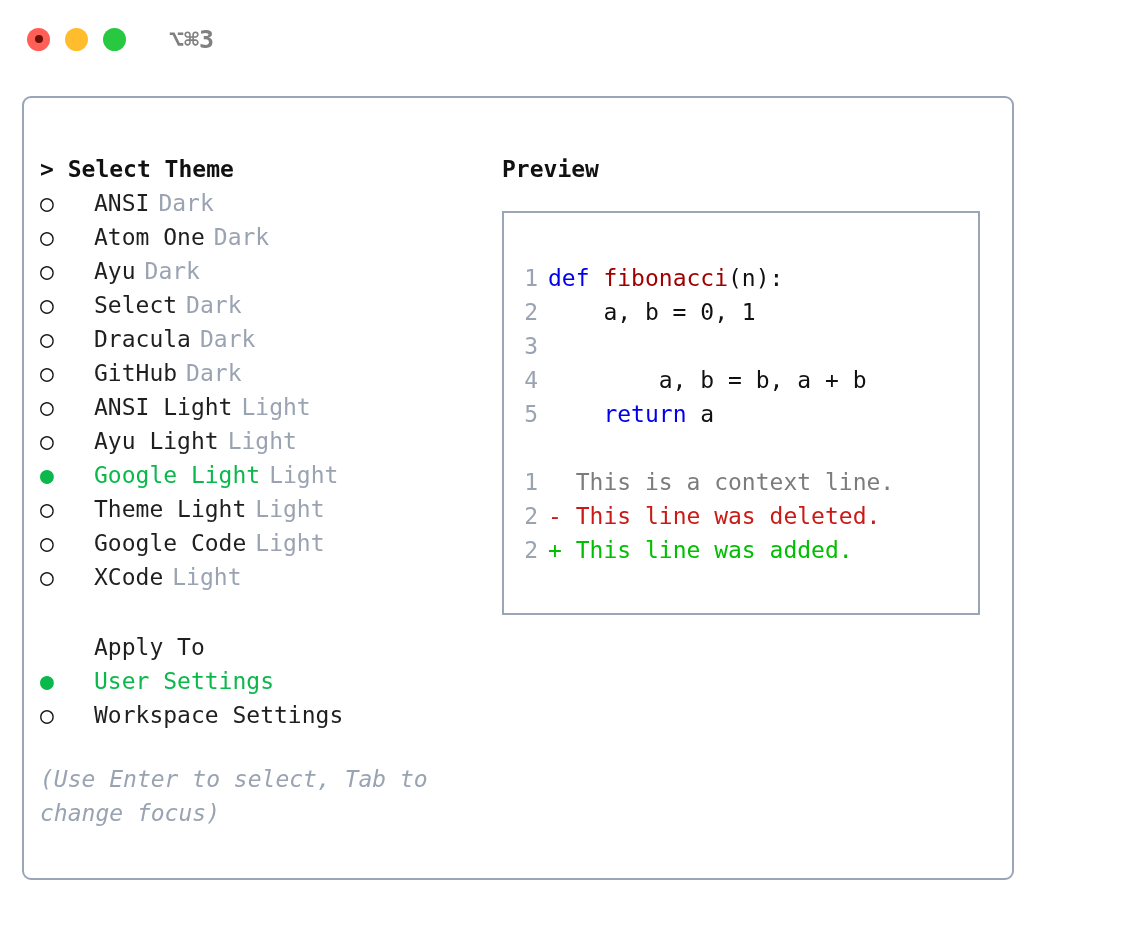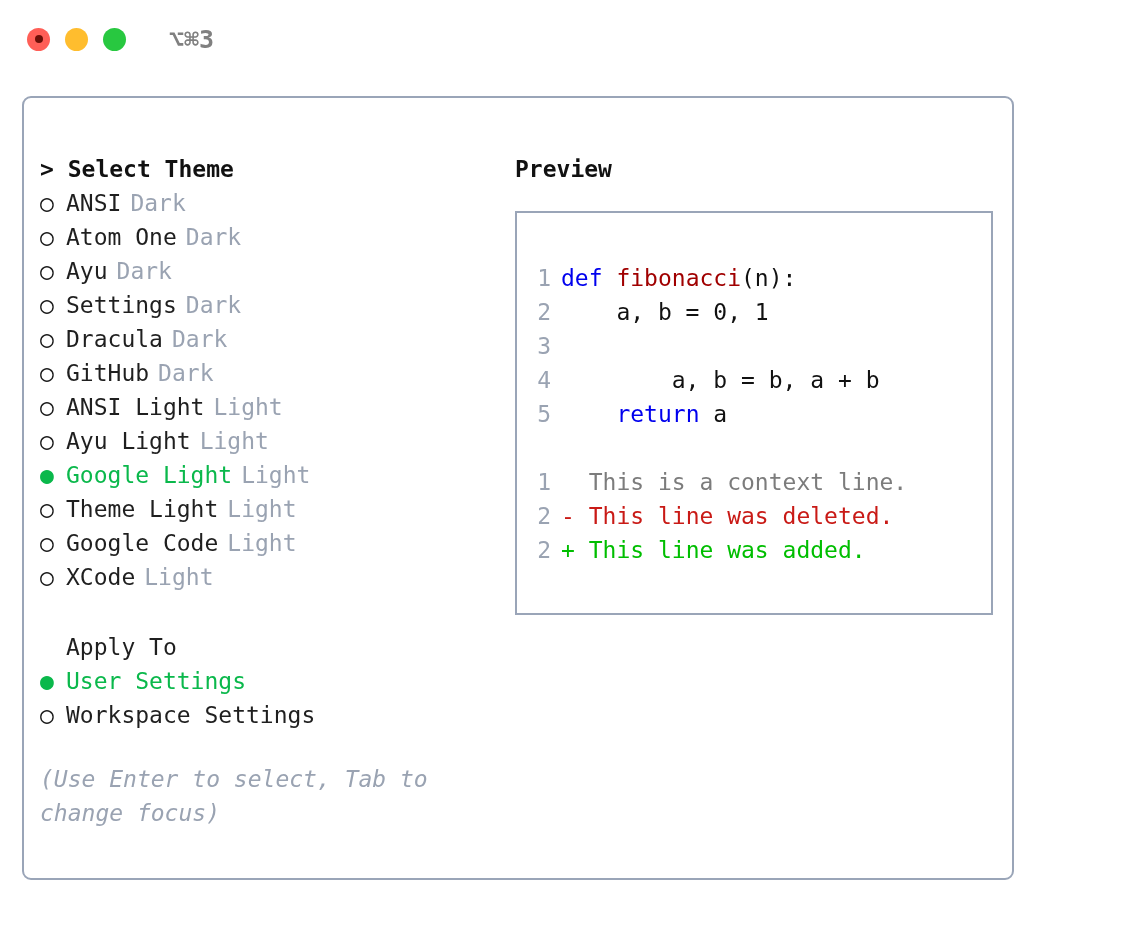--- a/index.html
+++ b/index.html
@@ -112,21 +112,21 @@
     font-size: 23px;
   }
   .bullet-empty { color: #1a1a1a; }
   .bullet-filled { color: #0ab84b; }
   .bullet-blank { color: transparent; }
 
   .list-header {
     font-weight: bold;
     color: #111111;
   }
-  .label { color: #1f1f1f; }
+  .label { color: #1f1f1f; margin-left: 28px; }
   .label.selected { color: #0ab84b; }
   .tag {
     color: #9aa3b2;
     margin-left: 9px;
   }
 
   .section-gap { height: 36px; }
 
   .hint {
     position: absolute;
@@ -139,21 +139,20 @@
     white-space: pre-wrap;
     font-style: italic;
   }
 
   
   .right-col {
     position: absolute;
     left: 478px;
     top: 54px;
     width: 490px;
-    margin-left: 13px;
   }
   .preview-title {
     font-size: 23px;
     font-weight: bold;
     color: #111111;
     line-height: 34px;
     margin-bottom: 25px;
   }
   .preview-box {
     width: 478px;
@@ -211,21 +210,21 @@
       <div class="left-col">
 
         <div class="row">
           <span class="list-header">&gt; Select Theme</span>
         </div>
 
         <div id="theme-rows">
             <div class="row"><span class="bullet bullet-empty">○</span><span class="label">ANSI</span><span class="tag">Dark</span></div>
             <div class="row"><span class="bullet bullet-empty">○</span><span class="label">Atom One</span><span class="tag">Dark</span></div>
             <div class="row"><span class="bullet bullet-empty">○</span><span class="label">Ayu</span><span class="tag">Dark</span></div>
-            <div class="row"><span class="bullet bullet-empty">○</span><span class="label">Settings</span><span class="tag">Dark</span></div>
+            <div class="row"><span class="bullet bullet-empty">○</span><span class="label">Select</span><span class="tag">Dark</span></div>
             <div class="row"><span class="bullet bullet-empty">○</span><span class="label">Dracula</span><span class="tag">Dark</span></div>
             <div class="row"><span class="bullet bullet-empty">○</span><span class="label">GitHub</span><span class="tag">Dark</span></div>
             <div class="row"><span class="bullet bullet-empty">○</span><span class="label">ANSI Light</span><span class="tag">Light</span></div>
             <div class="row"><span class="bullet bullet-empty">○</span><span class="label">Ayu Light</span><span class="tag">Light</span></div>
             <div class="row"><span class="bullet bullet-filled">●</span><span class="label selected">Google Light</span><span class="tag">Light</span></div>
             <div class="row"><span class="bullet bullet-empty">○</span><span class="label">Theme Light</span><span class="tag">Light</span></div>
             <div class="row"><span class="bullet bullet-empty">○</span><span class="label">Google Code</span><span class="tag">Light</span></div>
             <div class="row"><span class="bullet bullet-empty">○</span><span class="label">XCode</span><span class="tag">Light</span></div>
           </div>
 

